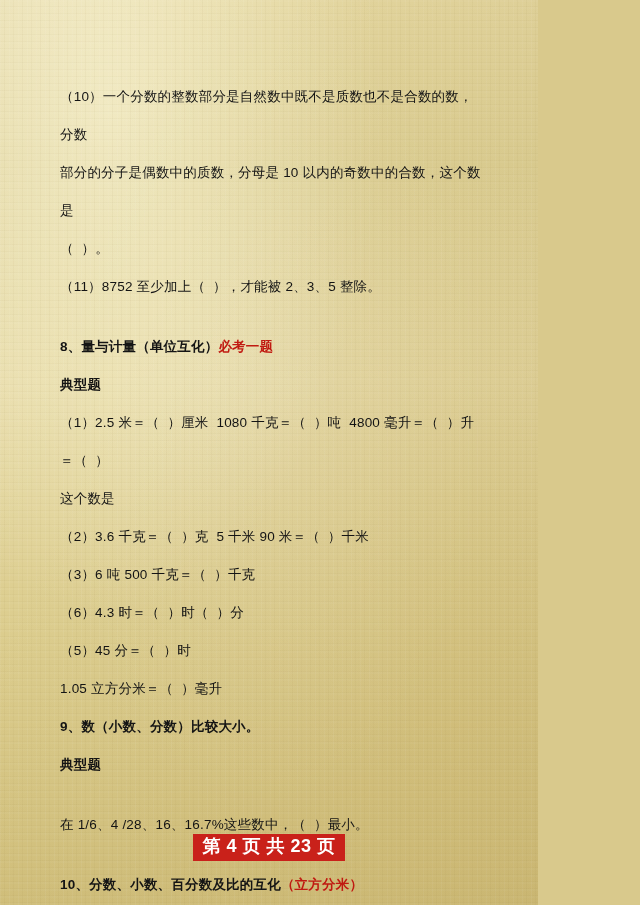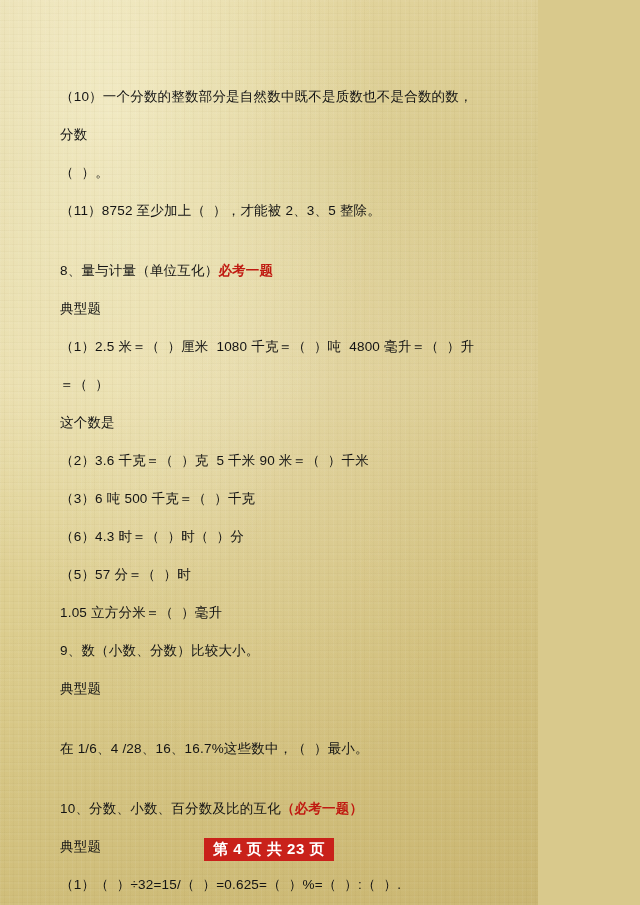--- a/index.html
+++ b/index.html
@@ -64,21 +64,21 @@
     box-sizing: border-box;
   }
   .line {
     color: #141414;
     font-size: 13.5px;
     line-height: 38px;
     letter-spacing: 0.2px;
     white-space: pre-wrap;
   }
   .bold {
-    font-weight: normal;
+    font-weight: bold;
   }
   .gap-md { height: 22px; }
   .red {
     color: #c01a11;
     font-weight: bold;
     text-align: right;
   }
   .inline-row {
     display: flex;
     align-items: baseline;
@@ -89,68 +89,69 @@
     left: 0;
     right: 0;
     bottom: 44px;
     text-align: center;
     z-index: 3;
   }
   .footer-badge {
     display: inline-block;
     background: #c9211a;
     color: #ffffff;
-    font-size: 15px;
+    font-size: 18px;
     font-weight: bold;
     padding: 3px 9px 4px 9px;
     letter-spacing: 0.5px;
     line-height: 1.1;
   }
 </style>
 </head>
 <body>
 
 <div class="page">
   <div class="content">
 
     <div class="line">（10）一个分数的整数部分是自然数中既不是质数也不是合数的数，分数</div>
+    <div class="line">部分的分子是偶数中的质数，分母是 10 以内的奇数中的合数，这个数是</div>
     <div class="line">（  ）。</div>
 
     <div class="line">（11）8752 至少加上（  ），才能被 2、3、5 整除。</div>
 
     <div class="gap-md"></div>
 
     <div class="line inline-row">
       <span class="bold">8、量与计量（单位互化）</span>
       <span class="red">必考一题</span>
     </div>
 
     <div class="line bold">典型题</div>
 
     <div class="line">（1）2.5 米＝（  ）厘米  1080 千克＝（  ）吨  4800 毫升＝（  ）升＝（  ）</div>
     <div class="line">这个数是</div>
 
     <div class="line">（2）3.6 千克＝（  ）克  5 千米 90 米＝（  ）千米</div>
     <div class="line">（3）6 吨 500 千克＝（  ）千克</div>
     <div class="line">（6）4.3 时＝（  ）时（  ）分</div>
-    <div class="line">（5）57 分＝（  ）时</div>
+    <div class="line">（5）45 分＝（  ）时</div>
     <div class="line">1.05 立方分米＝（  ）毫升</div>
 
     <div class="line bold">9、数（小数、分数）比较大小。</div>
     <div class="line bold">典型题</div>
 
     <div class="gap-md"></div>
 
     <div class="line">在 1/6、4 /28、16、16.7%这些数中，（  ）最小。</div>
 
     <div class="gap-md"></div>
 
     <div class="line inline-row">
       <span class="bold">10、分数、小数、百分数及比的互化</span>
-      <span class="red">（必考一题）</span>
+      <span class="red">（立方分米）</span>
     </div>
 
     <div class="line bold">典型题</div>
 
     <div class="line">（1）（  ）÷32=15/（  ）=0.625=（  ）%=（  ）:（  ）.</div>
 
   </div>
 
   <div class="footer">
     <span class="footer-badge">第 4 页 共 23 页</span>

